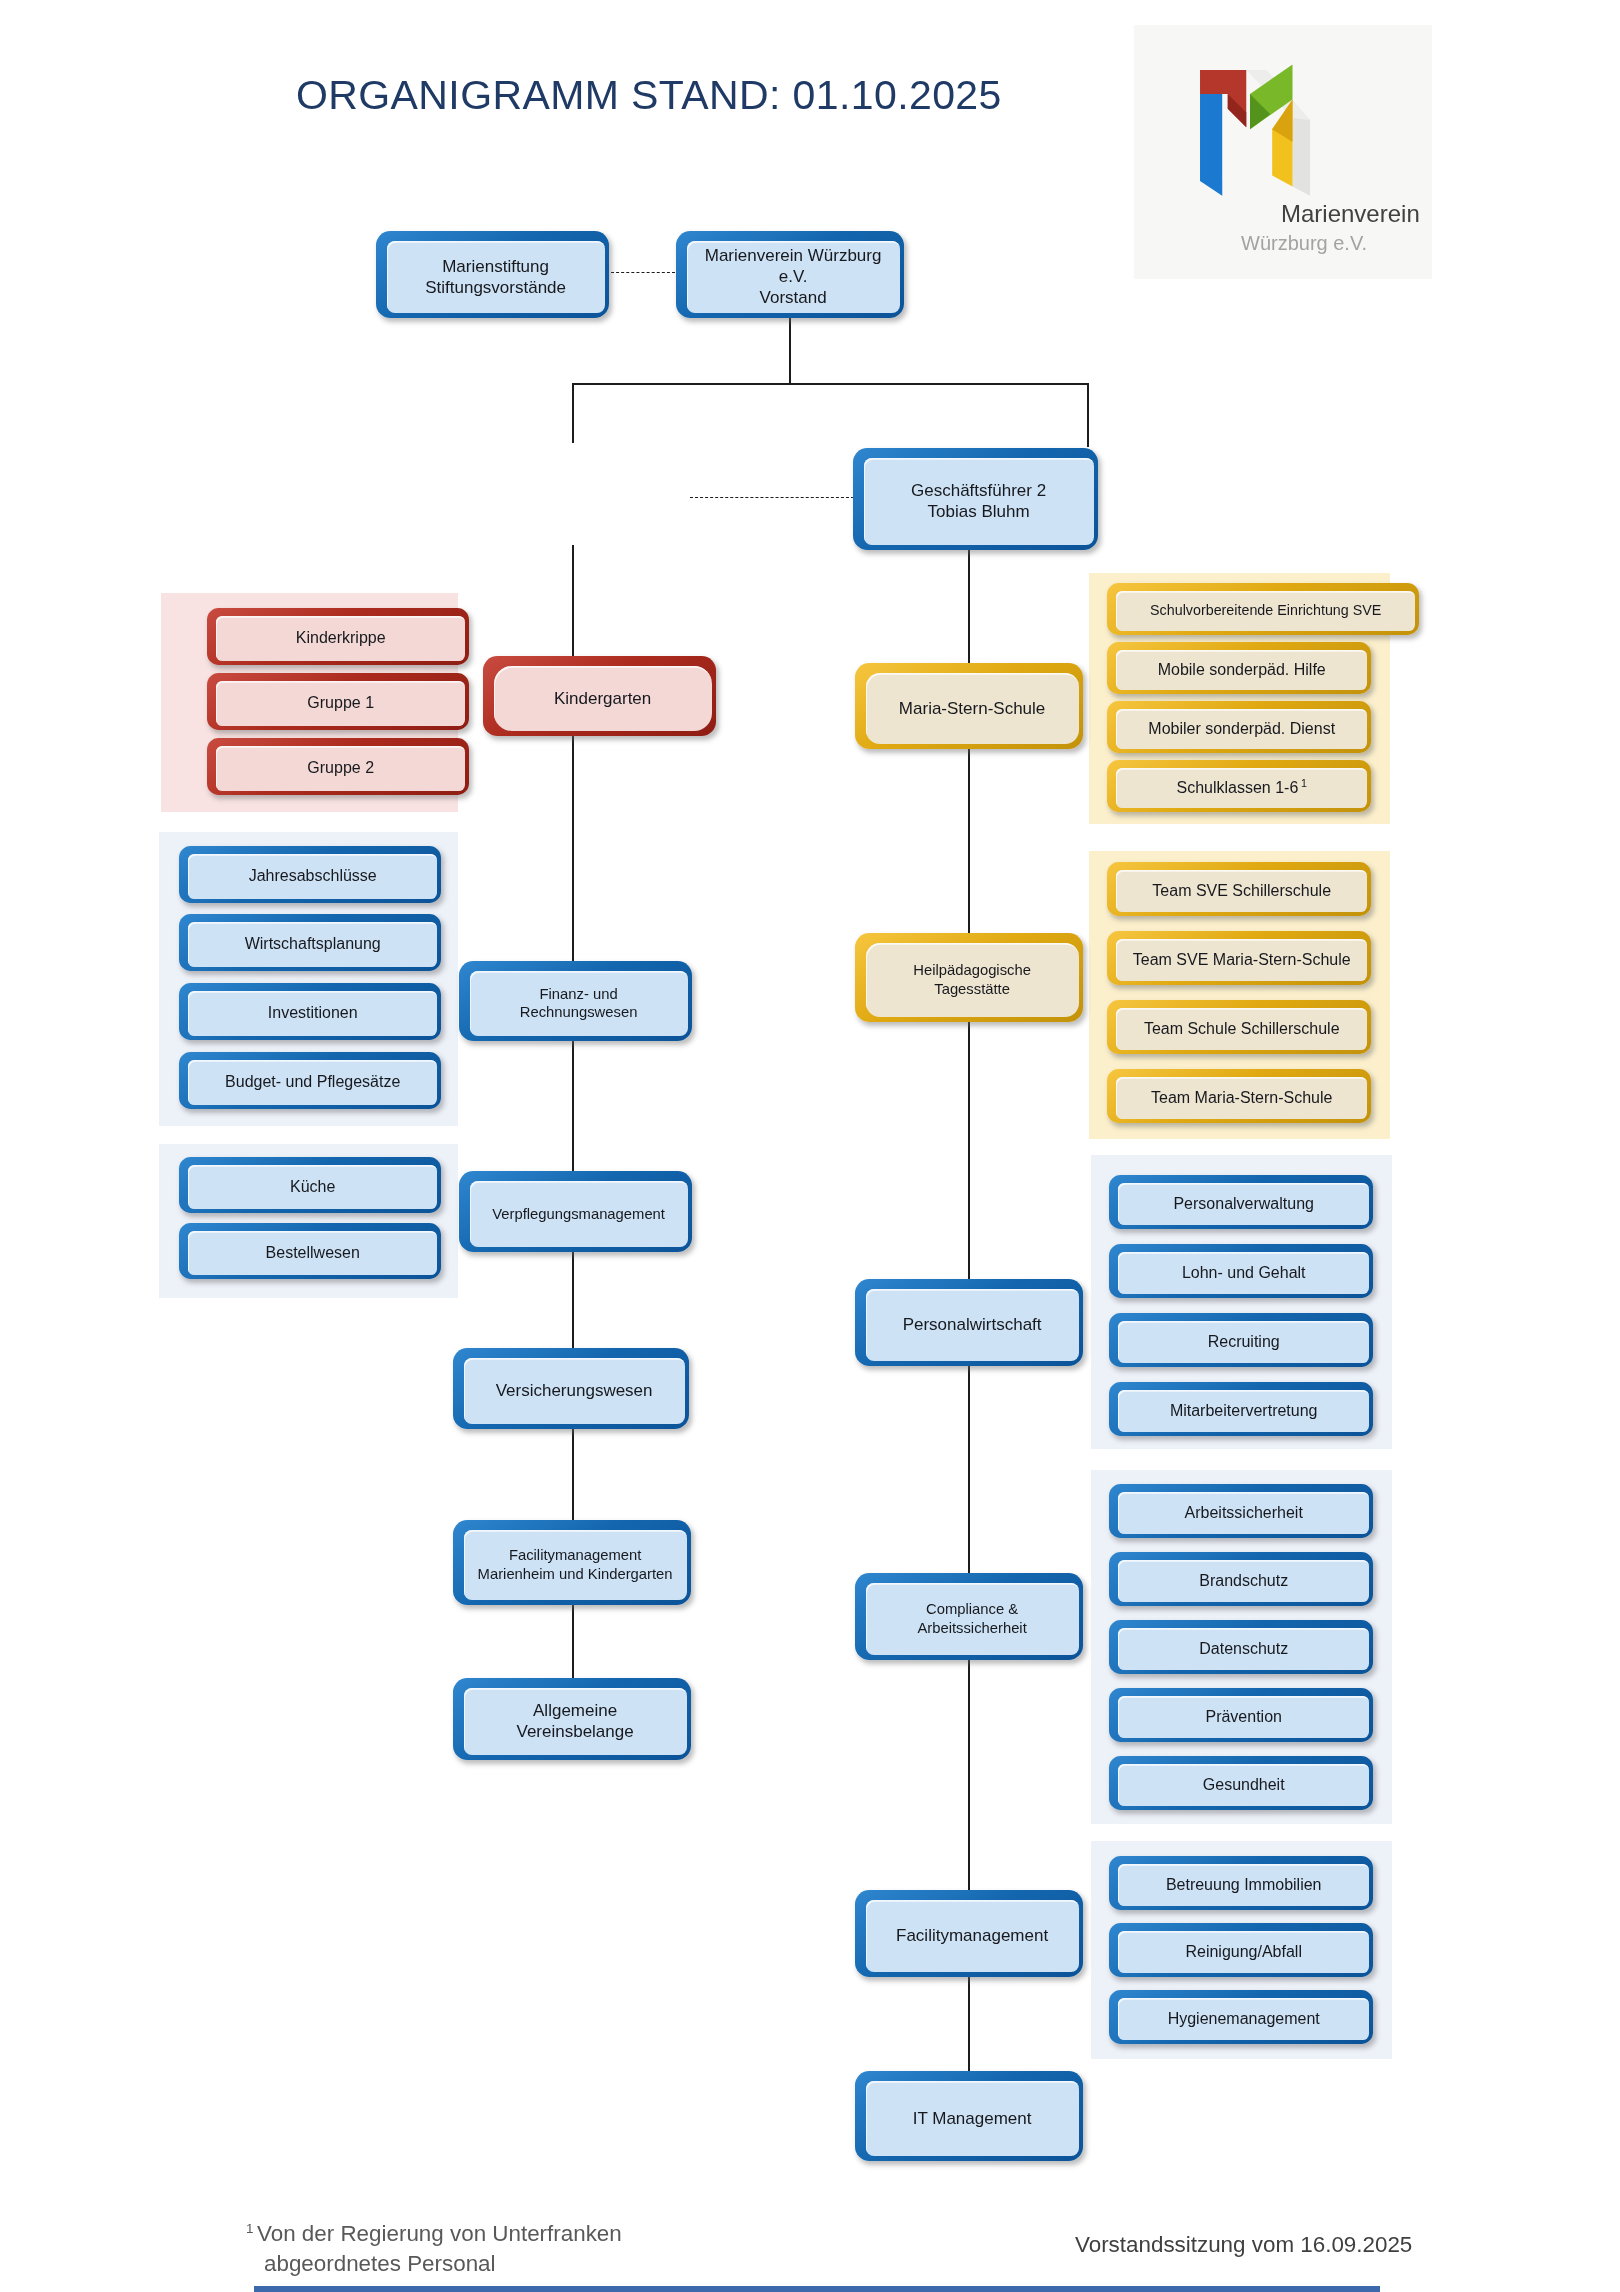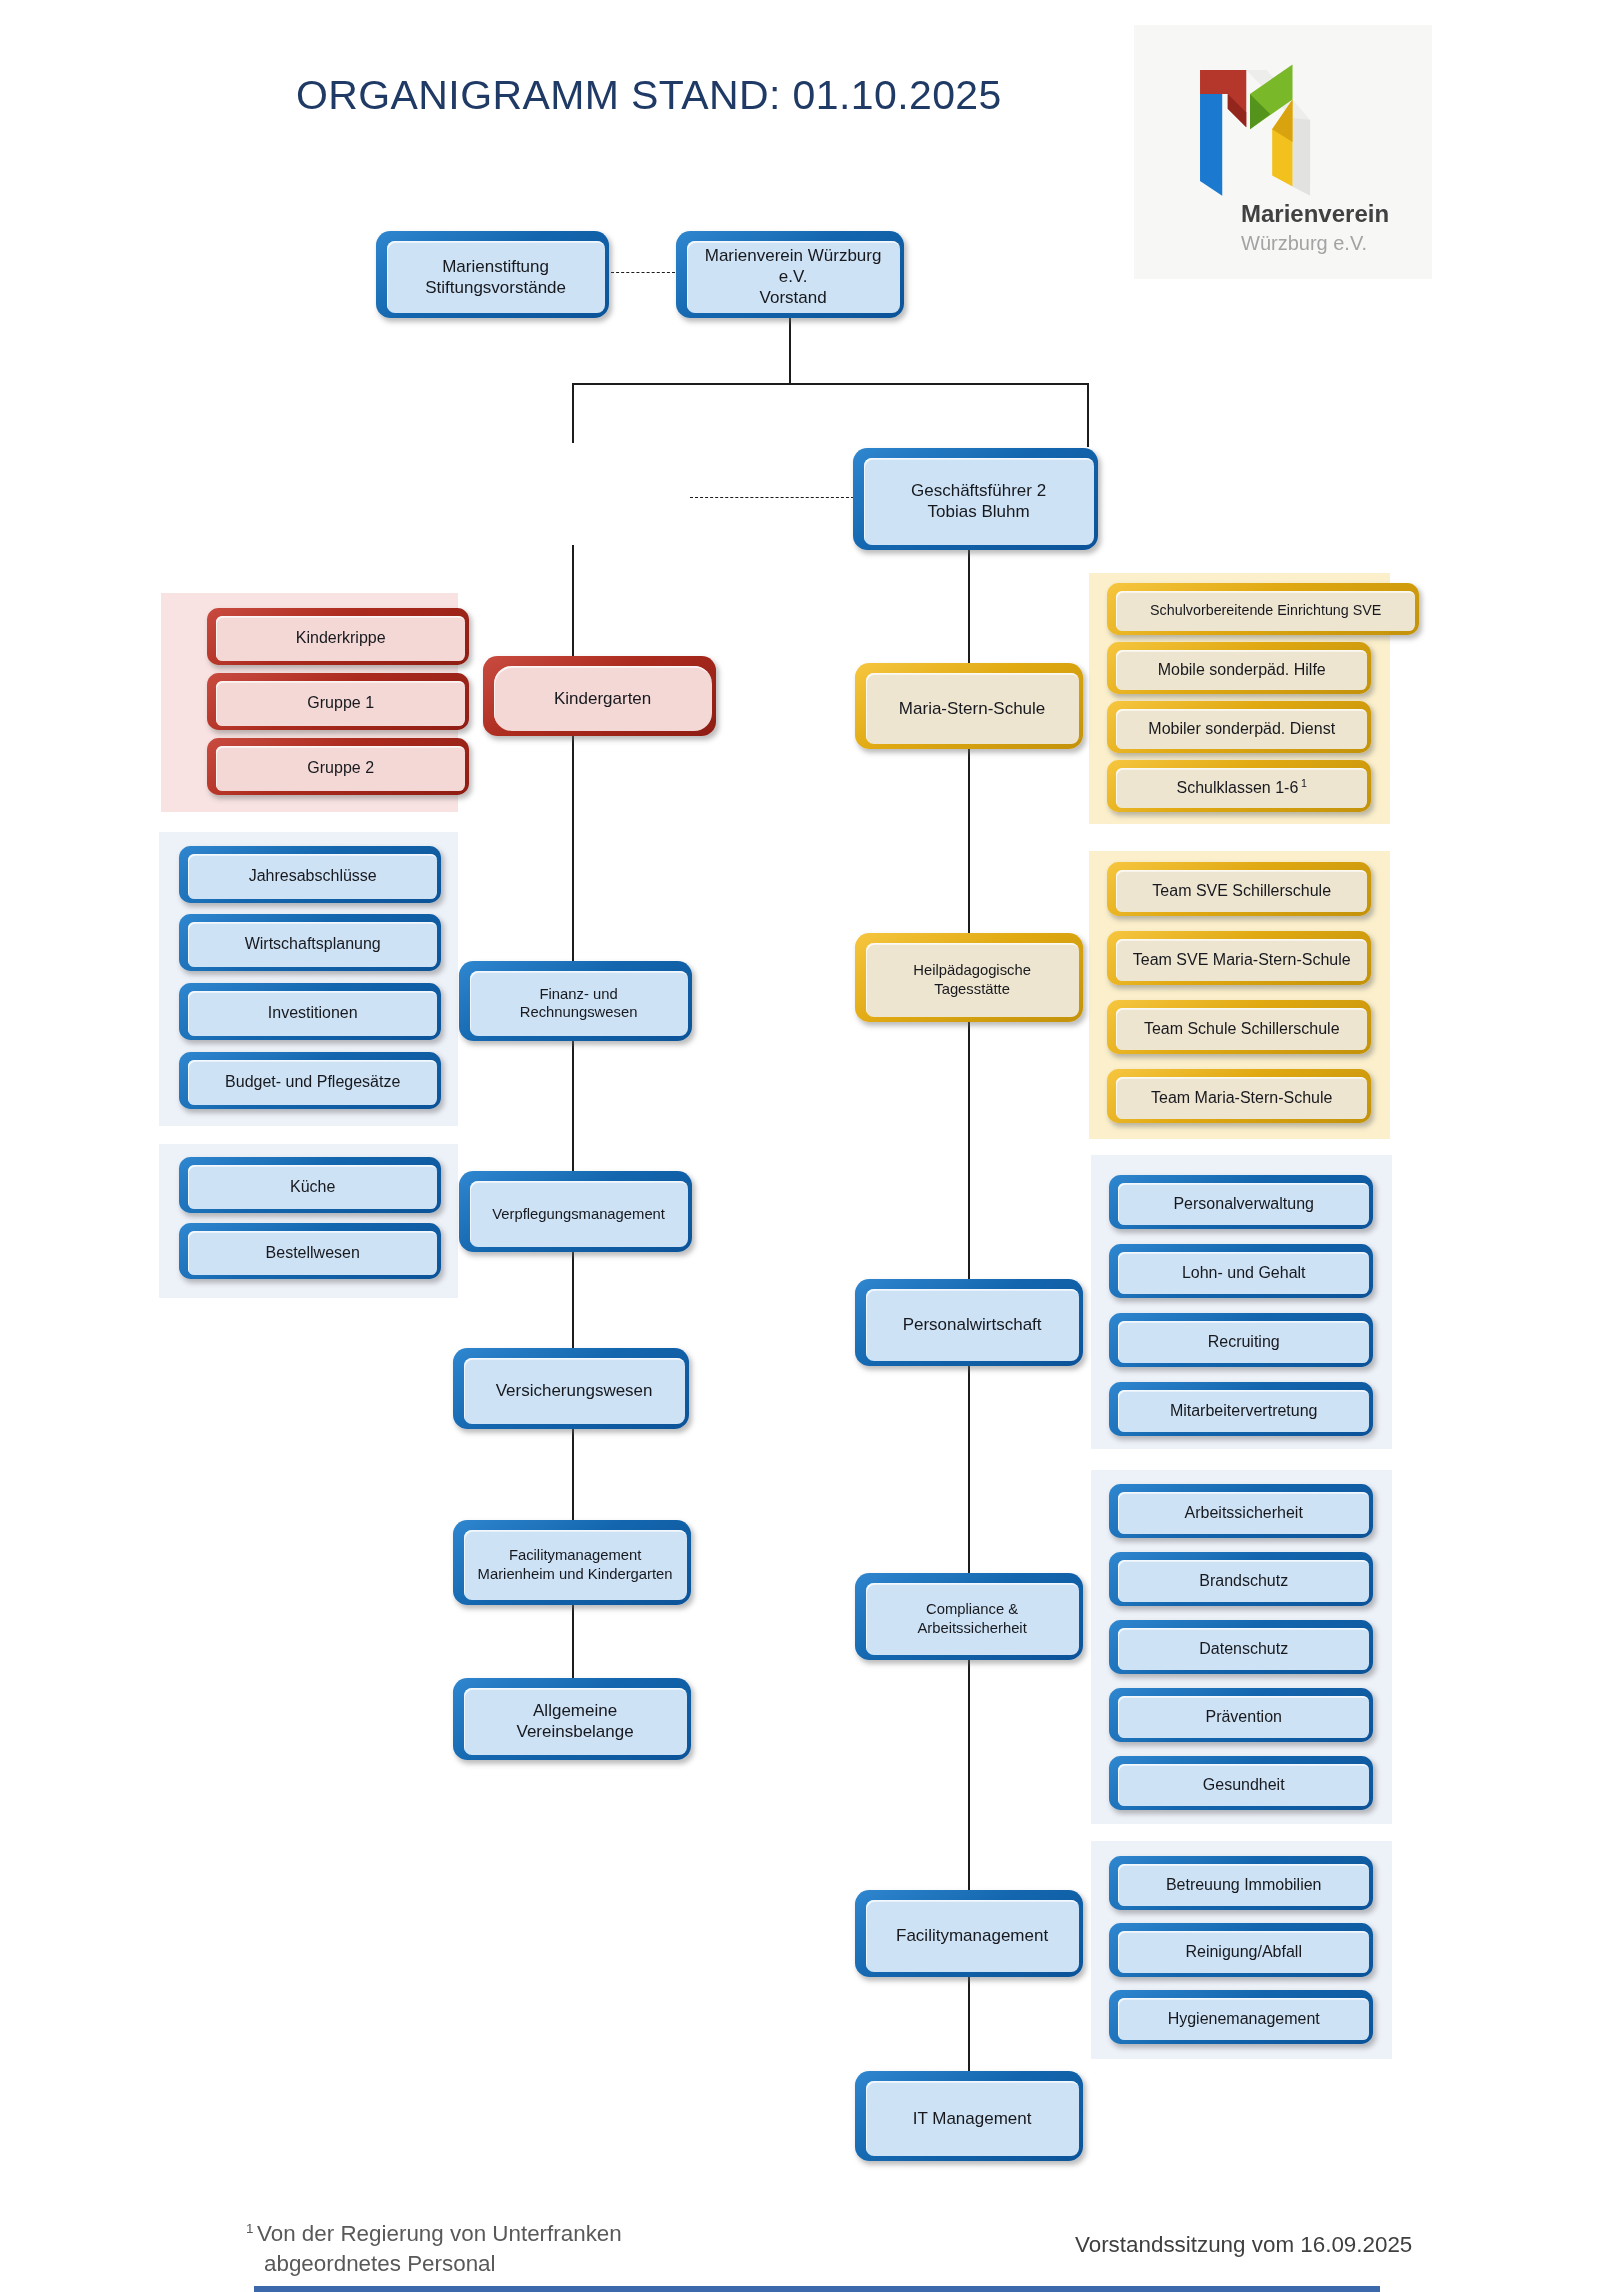--- a/index.html
+++ b/index.html
@@ -13,21 +13,21 @@
   }
   .title {
     position:absolute; left:296px; top:72px;
     font-size:41px; font-weight:400; letter-spacing:0.4px;
     color:#203a66; white-space:nowrap;
   }
   
   .logo-panel { position:absolute; left:1134px; top:25px; width:298px; height:254px; background:#f7f7f6; }
   .logo-mark { position:absolute; left:38px; top:32px; }
   .brand { position:absolute; left:107px; top:174px; line-height:1.25; }
-  .brand-name { font-size:24px; font-weight:700; color:#414141; }
+  .brand-name { font-size:24px; font-weight:400; color:#414141;margin-left:40px; }
   .brand-sub  { font-size:20px; font-weight:400; color:#a3a3a3; margin-top:1.8px; }
 
   
   .panel { position:absolute; z-index:1; }
   .panel.pink    { background:#f8e3e2; }
   .panel.lblue   { background:#edf1f8; }
   .panel.lyellow { background:#fcf0cc; }
 
   
   .vl   { position:absolute; width:1.8px;  background:#1c1c1c; z-index:2; }
@@ -45,21 +45,21 @@
   .n.item { border-radius:11.6px; padding:8px 3.6px 4.5px 9px; }
   .n.item .in { font-size:16px; border-radius:6.3px; }
   .n .in.long { font-size:14.8px; }
   .n.item .in.long { font-size:14.3px; }
 
   .blue   { background:linear-gradient(150deg,#2f87cf 0%, #1366ae 45%, #0c5398 100%); }
   .blue .in   { background:#cee2f5; }
   .red    { background:linear-gradient(150deg,#c94b3f 0%, #ab2a1e 45%, #8e1d13 100%);margin-left:24px; }
   .red .in    { background:#f3d8d6;border-radius:18px; }
   .yellow { background:linear-gradient(150deg,#f6c63f 0%, #e0a912 45%, #c3920a 100%); }
-  .yellow .in { background:#eee5d1; }
+  .yellow .in { background:#eee5d1;border-radius:14px; }
 
   sup.fn { font-size:10.7px; margin-left:2.7px; }
 
   .footnote { position:absolute; left:246px; top:2219px; font-size:22.4px; color:#595959; line-height:1.35; }
   .footnote .l2 { margin-left:18px; }
   .footnote sup { font-size:13.4px; margin-right:3.6px; }
   .meeting { position:absolute; left:1075px; top:2232px; font-size:22.4px; color:#3f3f3f; }
   .bottombar { position:absolute; left:254px; top:2286px; width:1126px; height:6.3px; background:#3b69ab; }
 </style>
 </head>

